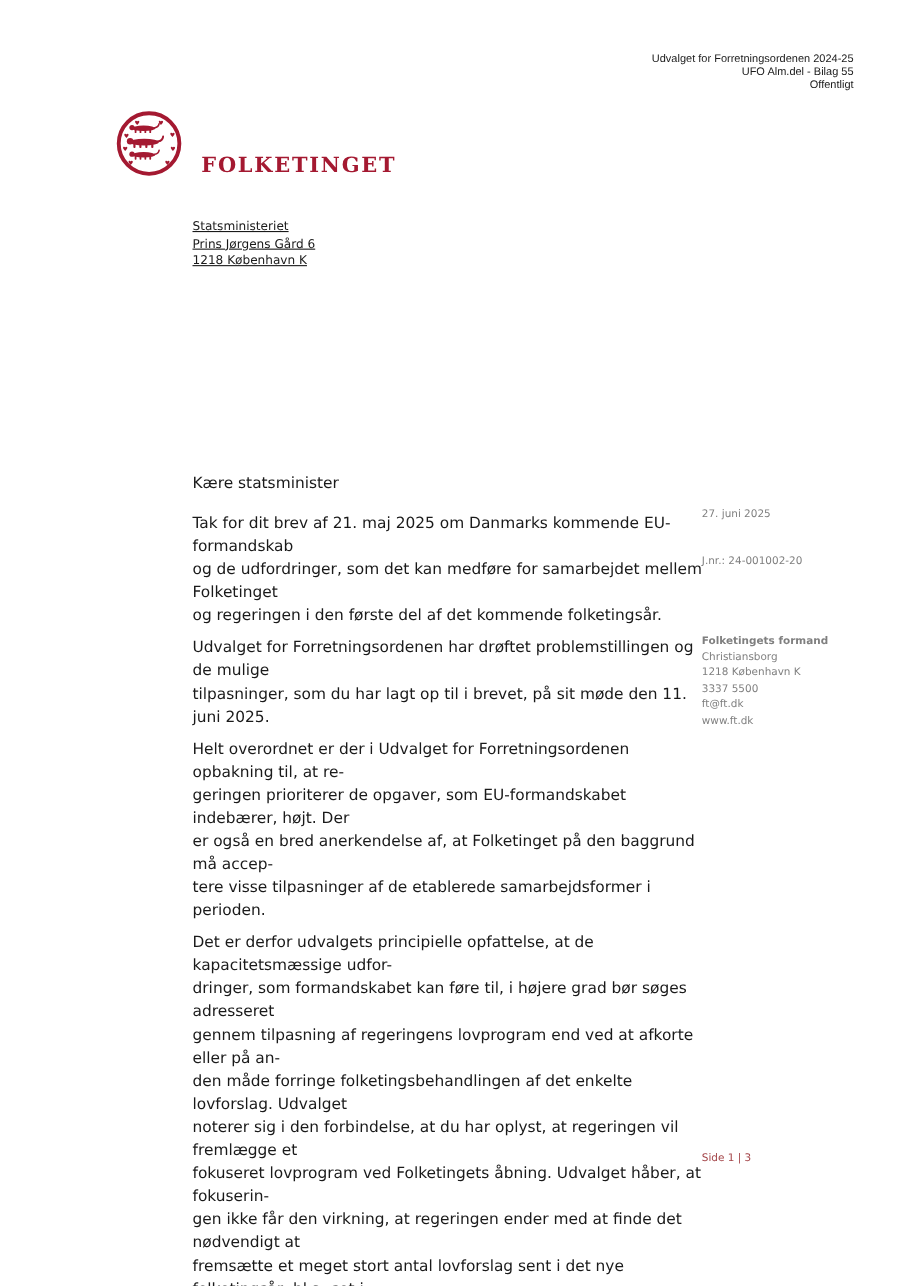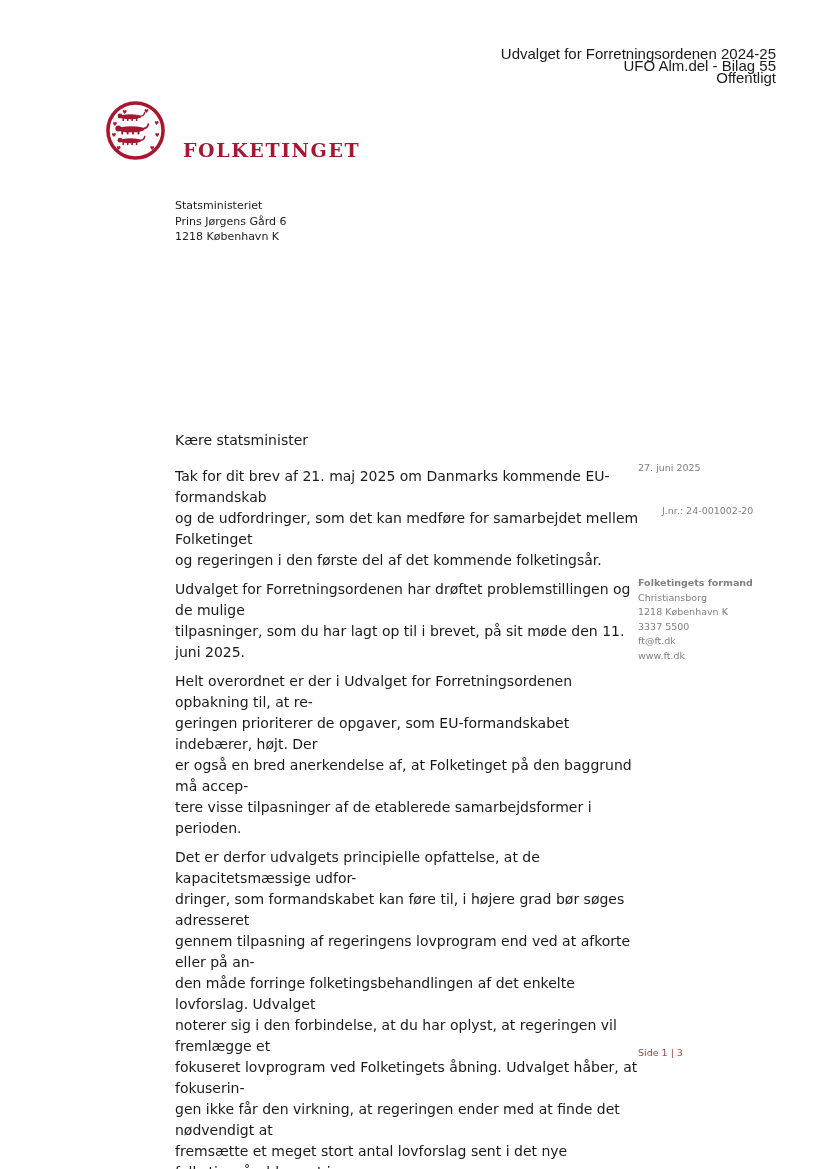--- a/index.html
+++ b/index.html
@@ -13,21 +13,21 @@
     overflow: hidden;
   }
 
   
   .stamp {
     position: absolute;
     top: 48px;
     right: 51px;
     text-align: right;
     font-family: "Liberation Sans", sans-serif;
-    font-size: 15px;
+    font-size: 10px;
     line-height: 12px;
     color: #1a1a1a;
   }
 
   
   .logo { position: absolute; left: 104px; top: 99px; display: flex; align-items: flex-end; }
   .emblem { width: 63px; height: 63px; display: block; }
   .wordmark {
     margin-left: 16px;
     font-family: "DejaVu Serif", serif;
@@ -39,20 +39,21 @@
     transform: translateY(-1px);
   }
 
   
   .recipient {
     position: absolute;
     left: 175px;
     top: 198px;
     font-size: 11px;
     line-height: 15.5px;
+    text-decoration: underline;
   }
 
   
   .letter-body {
     position: absolute;
     left: 175px;
     top: 430px;
     width: 470px;
     font-size: 14px;
     line-height: 21px;
@@ -63,21 +64,21 @@
   
   .sidebar {
     position: absolute;
     left: 638px;
     top: 0;
     width: 170px;
     font-size: 9.5px;
     color: #7f7f7f;
   }
   .sidebar .date  { position: absolute; top: 461px; left: 0; line-height: 13px; }
-  .sidebar .jnr   { position: absolute; top: 504px; left: 0; line-height: 13px; margin-left: 24px; }
+  .sidebar .jnr   { position: absolute; top: 504px; left: 0; line-height: 13px; }
   .sidebar .sender{ position: absolute; top: 551px; left: 0; line-height: 14.6px; }
   .sidebar .sender .name { font-weight: 700; margin-top: 25px; }
 
   
   .pageno {
     position: absolute;
     left: 638px;
     top: 1047px;
     font-size: 9.5px;
     color: #a34347;

